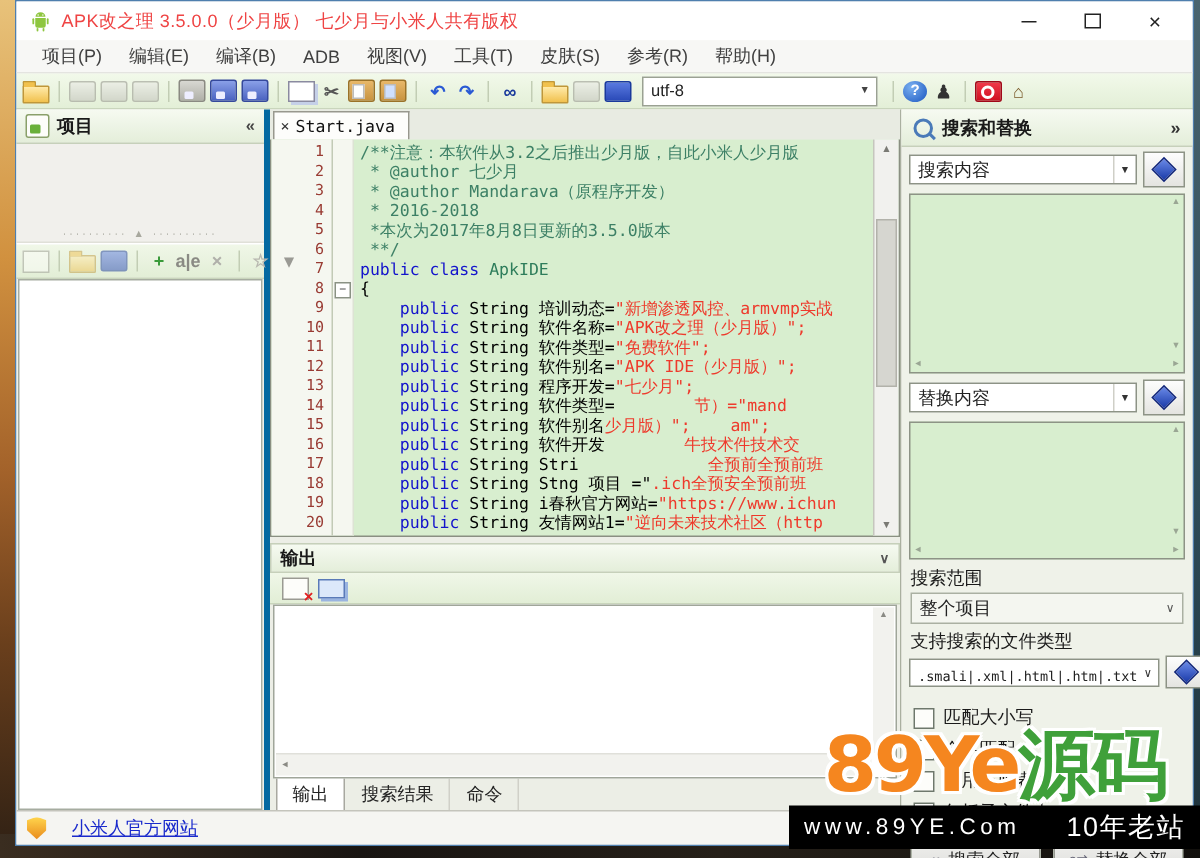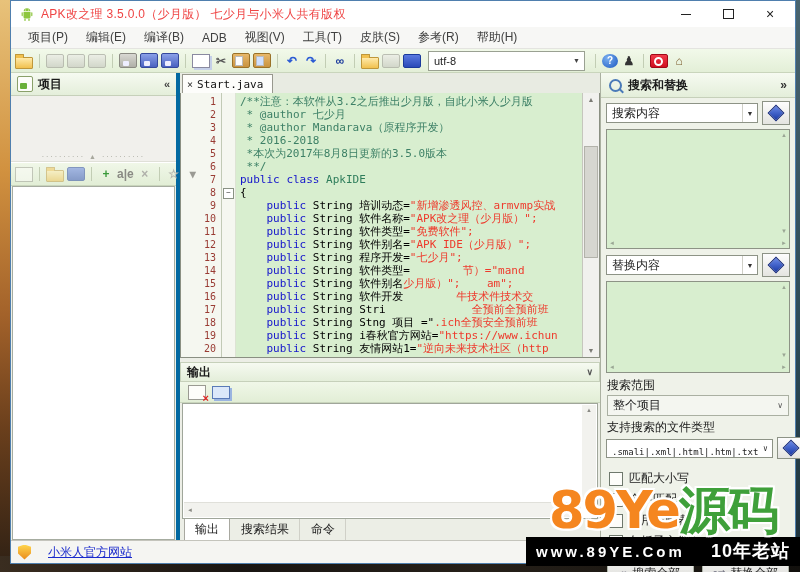--- a/index.html
+++ b/index.html
@@ -166,21 +166,21 @@
   .statuslink{font-size:12px;color:#1a2acc;text-decoration:underline}
 
   
   .wm{position:absolute;right:0;bottom:6px;width:274px;text-align:center;pointer-events:none}
   .wm-text{font-family:"DejaVu Sans",sans-serif;font-weight:bold;font-size:51px;line-height:52px;
     letter-spacing:-2px;white-space:nowrap;
     text-shadow:-2px -2px 0 #fff,2px -2px 0 #fff,-2px 2px 0 #fff,2px 2px 0 #fff,0 2px 0 #fff,2px 0 0 #fff,0 -2px 0 #fff,-2px 0 0 #fff}
   .wm-orange{color:#f5861f}
   .wm-green{color:#3fa03a}
   .wm-bar{background:#000;color:#fff;display:flex;justify-content:space-between;align-items:center;
-    padding:2px 10px 3px;font-weight:bold}
+    padding:2px 10px 3px;font-weight:normal}
   .wm-url{font-size:15px;letter-spacing:3px}
   .wm-tag{font-size:18px;letter-spacing:1px}
 </style>
 </head>
 <body>
 
 <div class="desk-left"></div>
 <div class="desk-right"></div>
 <div class="desk-bottom"></div>
 

